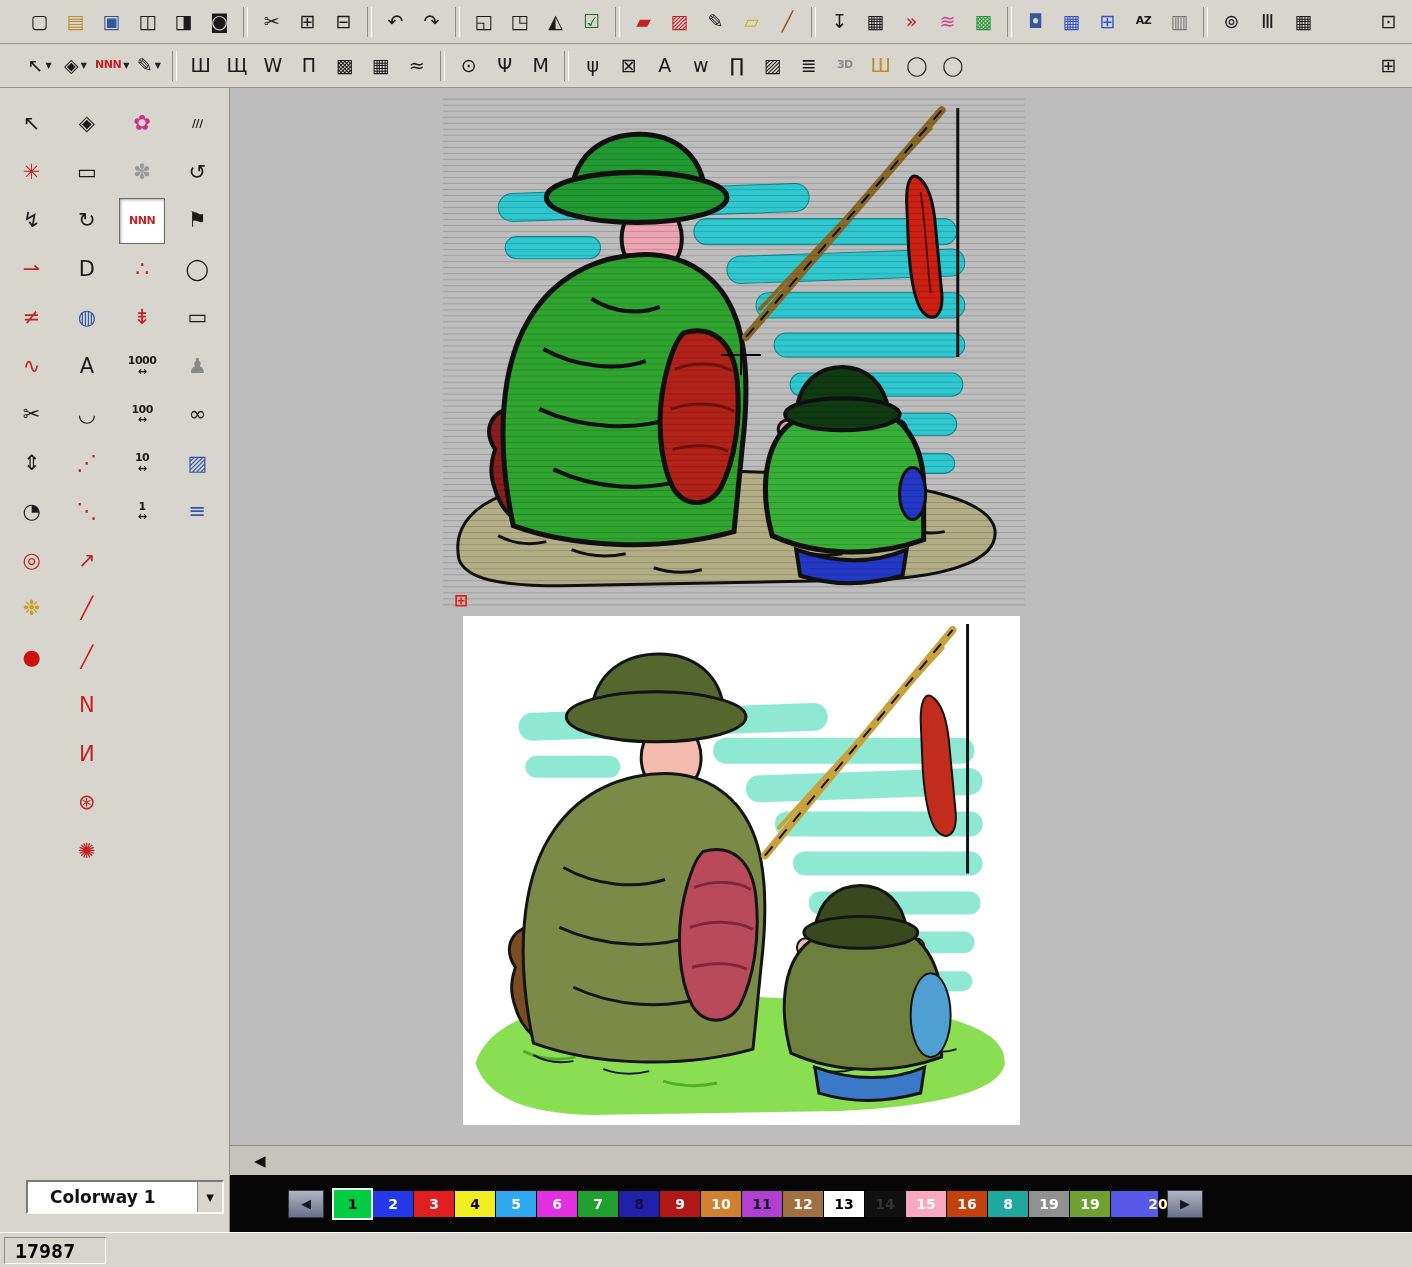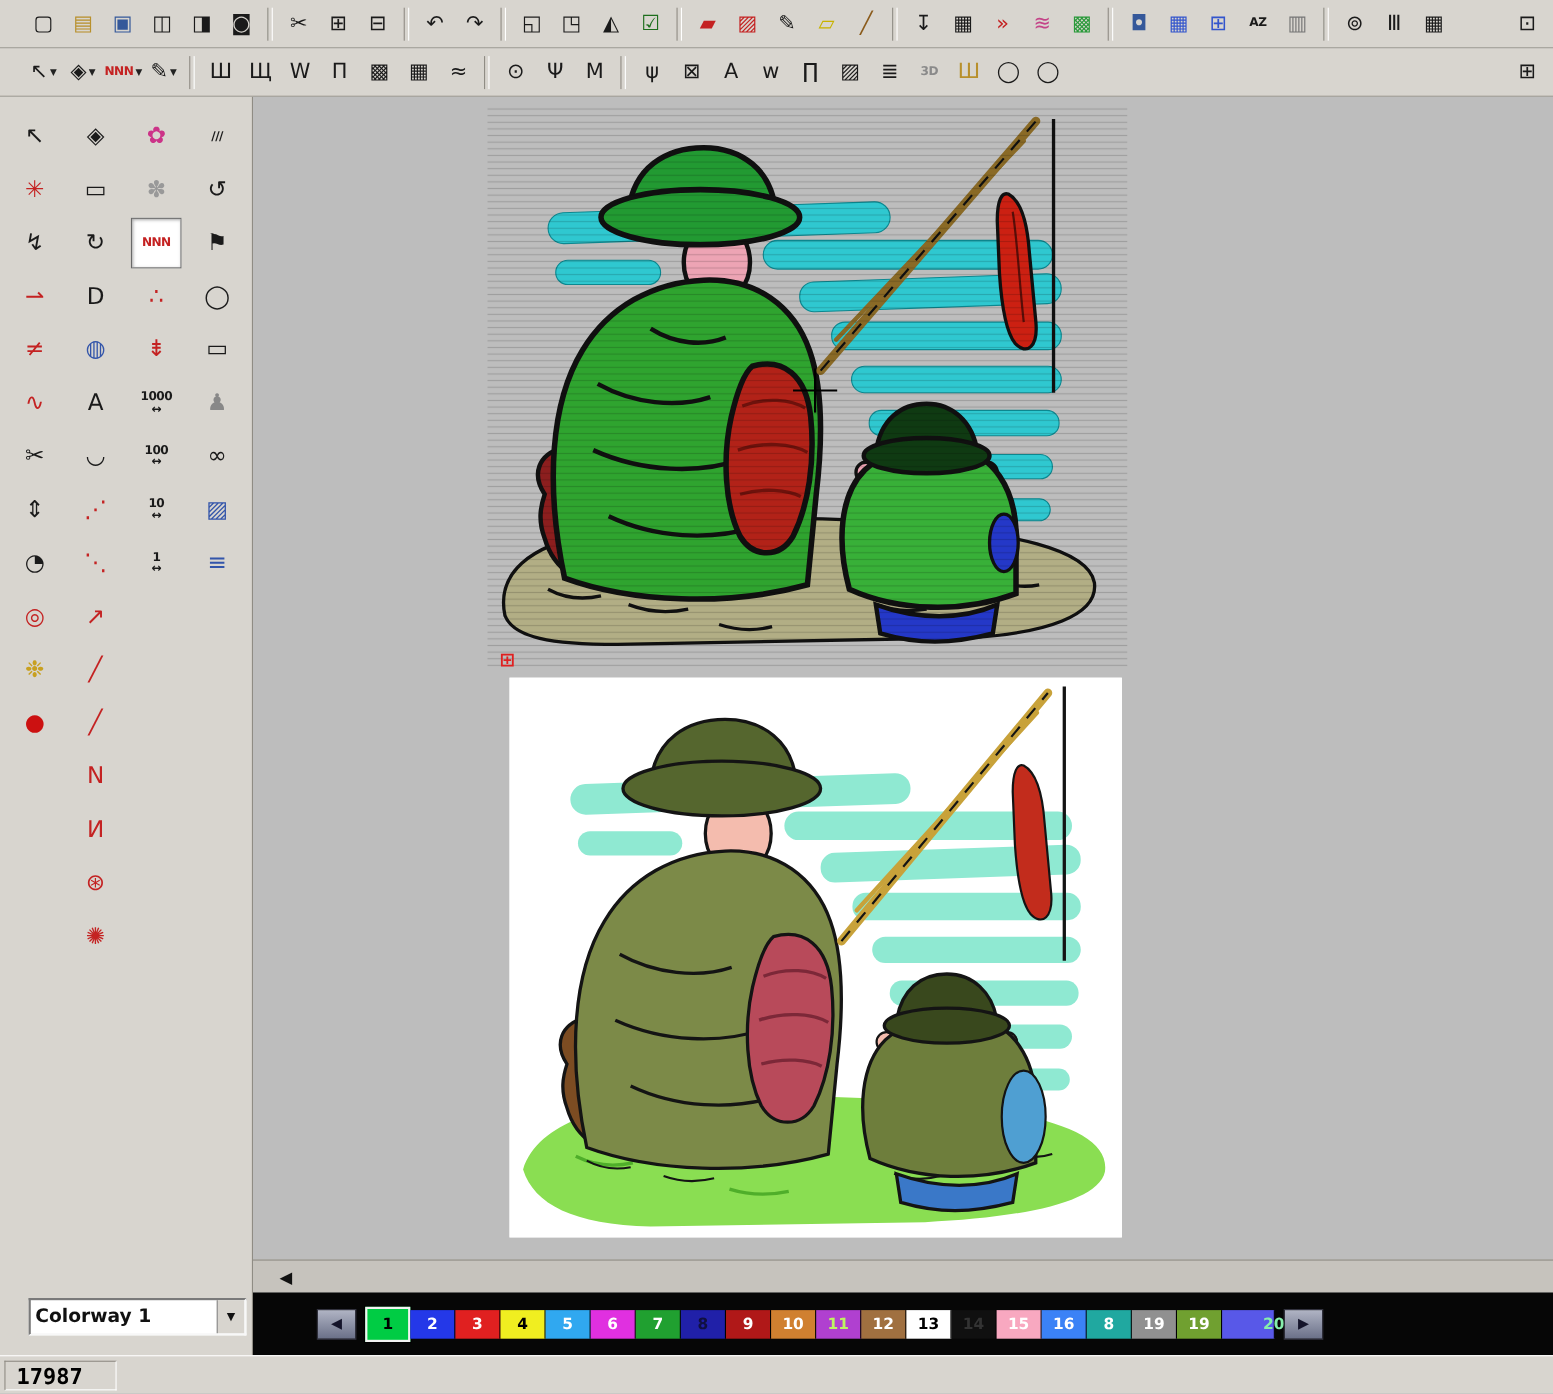--- a/index.html
+++ b/index.html
@@ -52,21 +52,21 @@
   #pal-left{margin-left:58px;margin-right:8px;}
   #pal-right{margin-left:8px;}
   .chips{display:flex;align-items:center;}
   .chip{width:41px;height:26px;display:flex;align-items:center;justify-content:center;
         font-size:14px;font-weight:bold;border-right:1px solid #000;box-sizing:border-box;}
   .chip.sel{height:32px;border:2px solid #f2f2f2;box-shadow:0 0 0 1px #000;}
   
   .cw-select{position:absolute;left:26px;bottom:18px;width:198px;height:34px;background:#ffffff;
              border:2px solid;border-color:#7a7a7a #f8f8f8 #f8f8f8 #7a7a7a;display:flex;
              align-items:center;font-size:17px;font-weight:bold;box-sizing:border-box;}
-  .cw-label{flex:1;padding-left:4px;}
+  .cw-label{flex:1;padding-left:22px;}
   .cw-btn{width:24px;height:100%;background:#d8d5cf;border-left:1px solid #8a8a8a;display:flex;
           align-items:center;justify-content:center;font-size:10px;}
   
   .statusbar{position:absolute;left:0;top:1232px;right:0;height:35px;background:#d8d5cf;
              border-top:1px solid #ffffff;display:flex;align-items:center;gap:3px;
              font-family:"DejaVu Sans Mono",monospace;font-weight:bold;font-size:20px;color:#000;
              padding:0 4px;box-sizing:border-box;}
   .scell{height:27px;border:1px solid;border-color:#8f8c84 #ffffff #ffffff #8f8c84;display:flex;
          align-items:flex-end;white-space:pre;padding:0 10px;box-sizing:border-box;}
   #scell-count{width:102px;}
@@ -600,30 +600,30 @@
       <div class="chip sel" style="background: rgb(0, 204, 68); color: rgb(0, 0, 0);">1</div>
       <div class="chip" style="background: rgb(36, 56, 232); color: rgb(255, 255, 255);">2</div>
       <div class="chip" style="background: rgb(224, 32, 32); color: rgb(255, 255, 255);">3</div>
       <div class="chip" style="background: rgb(240, 238, 32); color: rgb(0, 0, 0);">4</div>
       <div class="chip" style="background: rgb(48, 168, 240); color: rgb(255, 255, 255);">5</div>
       <div class="chip" style="background: rgb(224, 48, 224); color: rgb(255, 255, 255);">6</div>
       <div class="chip" style="background: rgb(32, 160, 48); color: rgb(255, 255, 255);">7</div>
       <div class="chip" style="background: rgb(32, 32, 168); color: rgb(16, 16, 64);">8</div>
       <div class="chip" style="background: rgb(176, 24, 24); color: rgb(255, 255, 255);">9</div>
       <div class="chip" style="background: rgb(208, 128, 48); color: rgb(255, 255, 255);">10</div>
-      <div class="chip" style="background: rgb(176, 64, 208); color: #bef264;">11</div>
+      <div class="chip" style="background: rgb(176, 64, 208); color: #0f172a;">11</div>
       <div class="chip" style="background: rgb(160, 112, 64); color: rgb(255, 255, 255);">12</div>
       <div class="chip" style="background: rgb(255, 255, 255); color: rgb(0, 0, 0);">13</div>
       <div class="chip" style="background: rgb(16, 16, 16); color: rgb(51, 51, 51);">14</div>
       <div class="chip" style="background: rgb(248, 168, 192); color: rgb(255, 255, 255);">15</div>
-      <div class="chip" style="background: #3b82f6; color: rgb(255, 255, 255);">16</div>
+      <div class="chip" style="background: #c2410c; color: rgb(255, 255, 255);">16</div>
       <div class="chip" style="background: rgb(32, 168, 160); color: rgb(255, 255, 255);">8</div>
       <div class="chip" style="background: rgb(144, 144, 144); color: rgb(255, 255, 255);">19</div>
       <div class="chip" style="background: rgb(112, 160, 48); color: rgb(255, 255, 255);">19</div>
-      <div class="chip" style="background: rgb(88, 88, 232); color: #86efac; padding-left: 47px;">20</div>
+      <div class="chip" style="background: rgb(88, 88, 232); color: #fef9c3; padding-left: 47px;">20</div>
     </div>
   <div id="pal-right" class="pal-btn">
     <span>▶</span>
   </div>
 </div>
 
 <div class="statusbar">
   <div id="scell-count" class="scell">
     <span>17987</span>
   </div>

